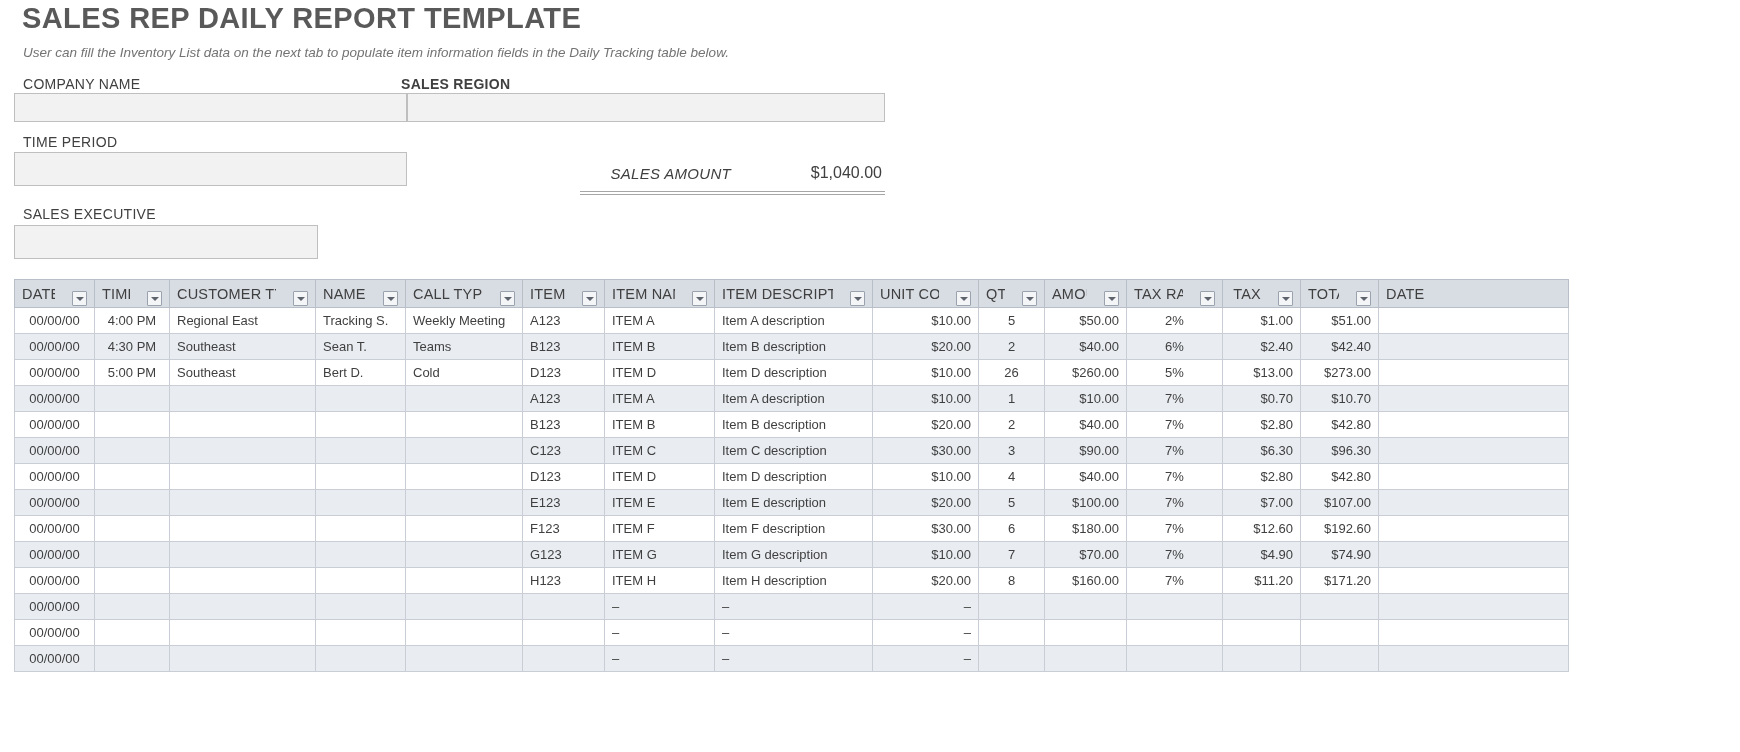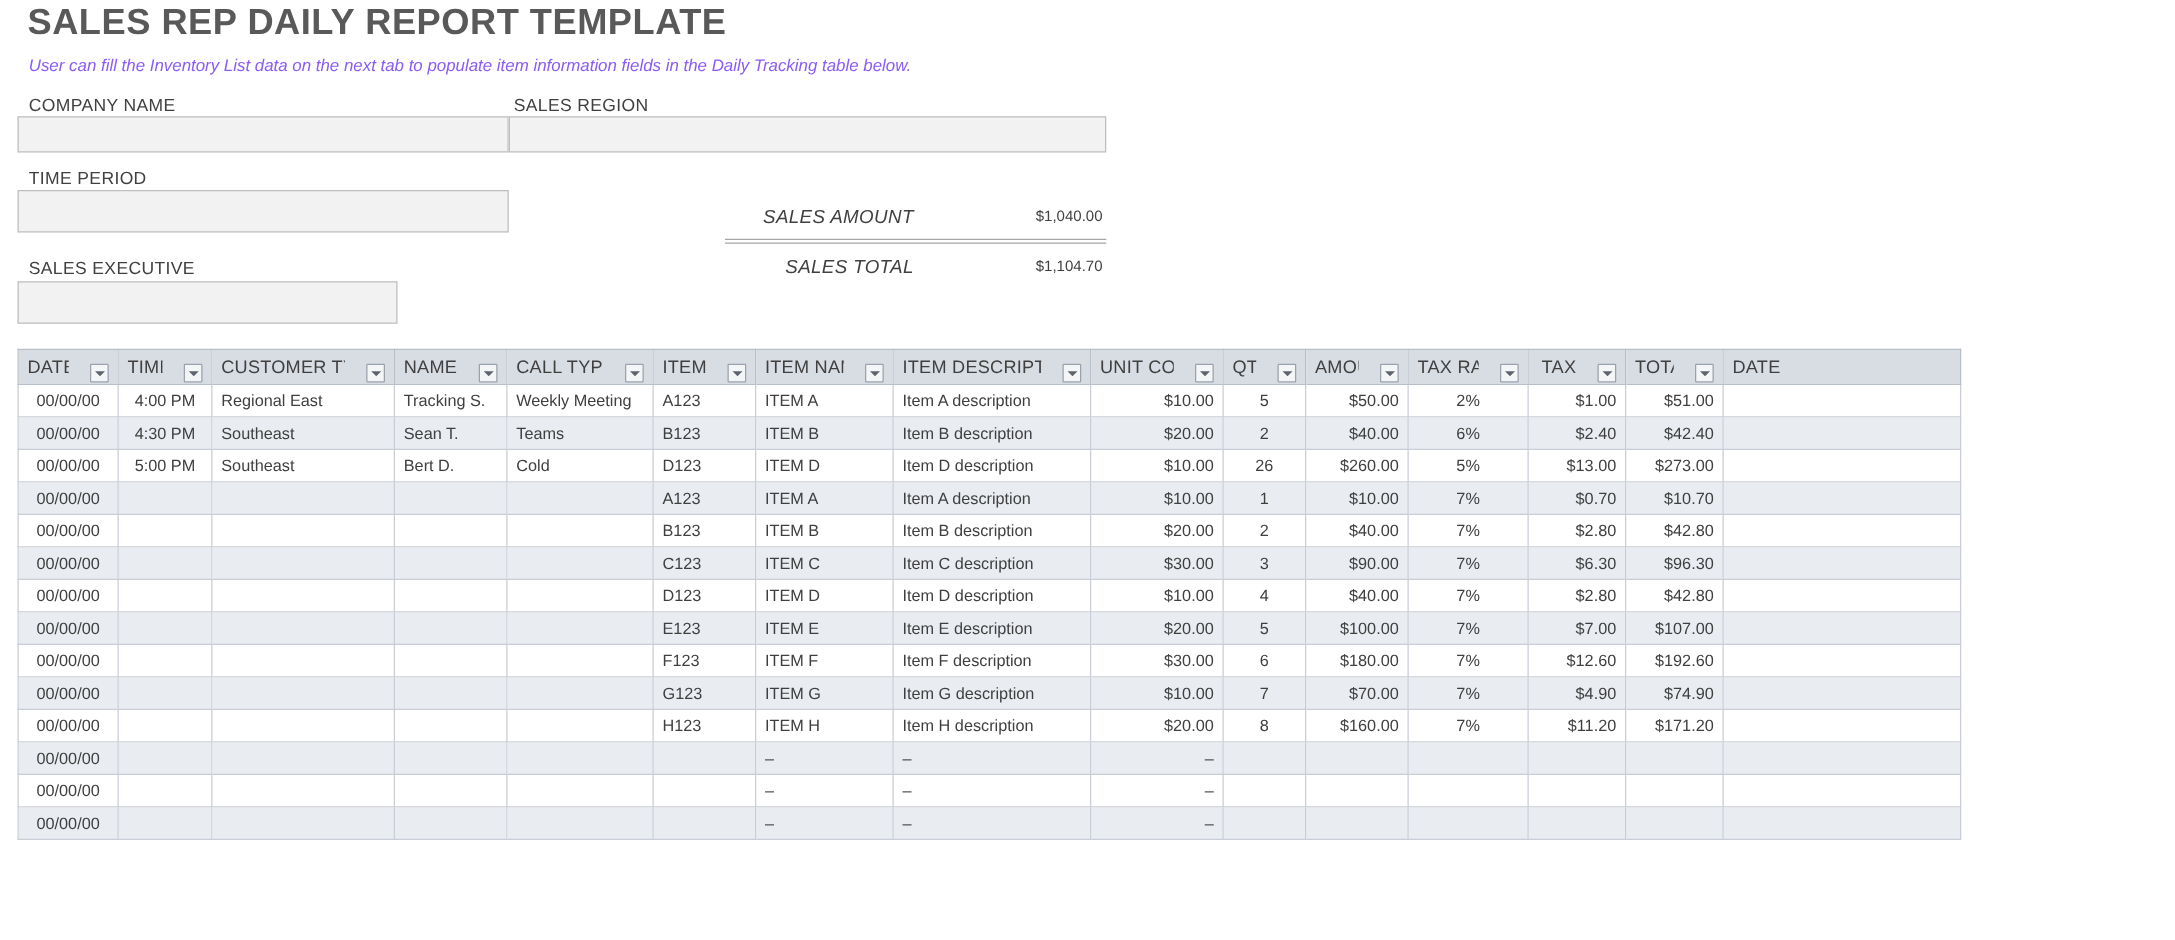--- a/index.html
+++ b/index.html
@@ -33,42 +33,42 @@
     letter-spacing: 0.4px;
     color: #595959;
     white-space: nowrap;
   }
   .subtitle {
     position: absolute;
     left: 23px;
     top: 45px;
     font-size: 13.5px;
     font-style: italic;
-    color: #8b5cf6;
+    color: #737373;
     white-space: nowrap;
   }
 
   
   .field-label {
     position: absolute;
     font-size: 14px;
     color: #404040;
     letter-spacing: 0.3px;
     white-space: nowrap;
   }
   .field-box {
     position: absolute;
     background: #f2f2f2;
     border: 1px solid #bfbfbf;
   }
 
   #lbl-company { left: 23px; top: 76px; }
   #box-company { left: 14px; top: 93px; width: 393px; height: 29px; }
 
-  #lbl-region  { left: 411px; top: 76px; }
+  #lbl-region  { left: 401px; top: 76px; font-weight: bold; }
   #box-region  { left: 407px; top: 93px; width: 478px; height: 29px; }
 
   #lbl-period  { left: 23px; top: 134px; }
   #box-period  { left: 14px; top: 152px; width: 393px; height: 34px; }
 
   #lbl-exec    { left: 23px; top: 206px; }
   #box-exec    { left: 14px; top: 225px; width: 304px; height: 34px; }
 
   
   .summary {
@@ -88,21 +88,21 @@
     font-size: 15px;
     color: #404040;
     letter-spacing: 0.3px;
     padding-right: 4px;
     white-space: nowrap;
     font-style: italic;
   }
   .sum-value {
     flex: 1 1 auto;
     text-align: right;
-    font-size: 12px;
+    font-size: 16px;
     color: #404040;
     padding-right: 3px;
     white-space: nowrap;
   }
   .sum-divider {
     height: 4px;
     border-top: 1px solid #a6a6a6;
     border-bottom: 1px solid #a6a6a6;
     margin-left: 20px;
   }
@@ -203,24 +203,20 @@
 
   <div class="field-label" id="lbl-exec">SALES EXECUTIVE</div>
   <div class="field-box" id="box-exec"></div>
 
   <div class="summary">
     <div class="sum-row">
       <div class="sum-label">SALES AMOUNT</div>
       <div class="sum-value">$1,040.00</div>
     </div>
     <div class="sum-divider"></div>
-    <div class="sum-row">
-      <div class="sum-label">SALES TOTAL</div>
-      <div class="sum-value">$1,104.70</div>
-    </div>
   </div>
 
   <div class="table-wrap">
     <table class="grid">
       <colgroup>
         <col style="width:80px">
         <col style="width:75px">
         <col style="width:146px">
         <col style="width:90px">
         <col style="width:117px">

